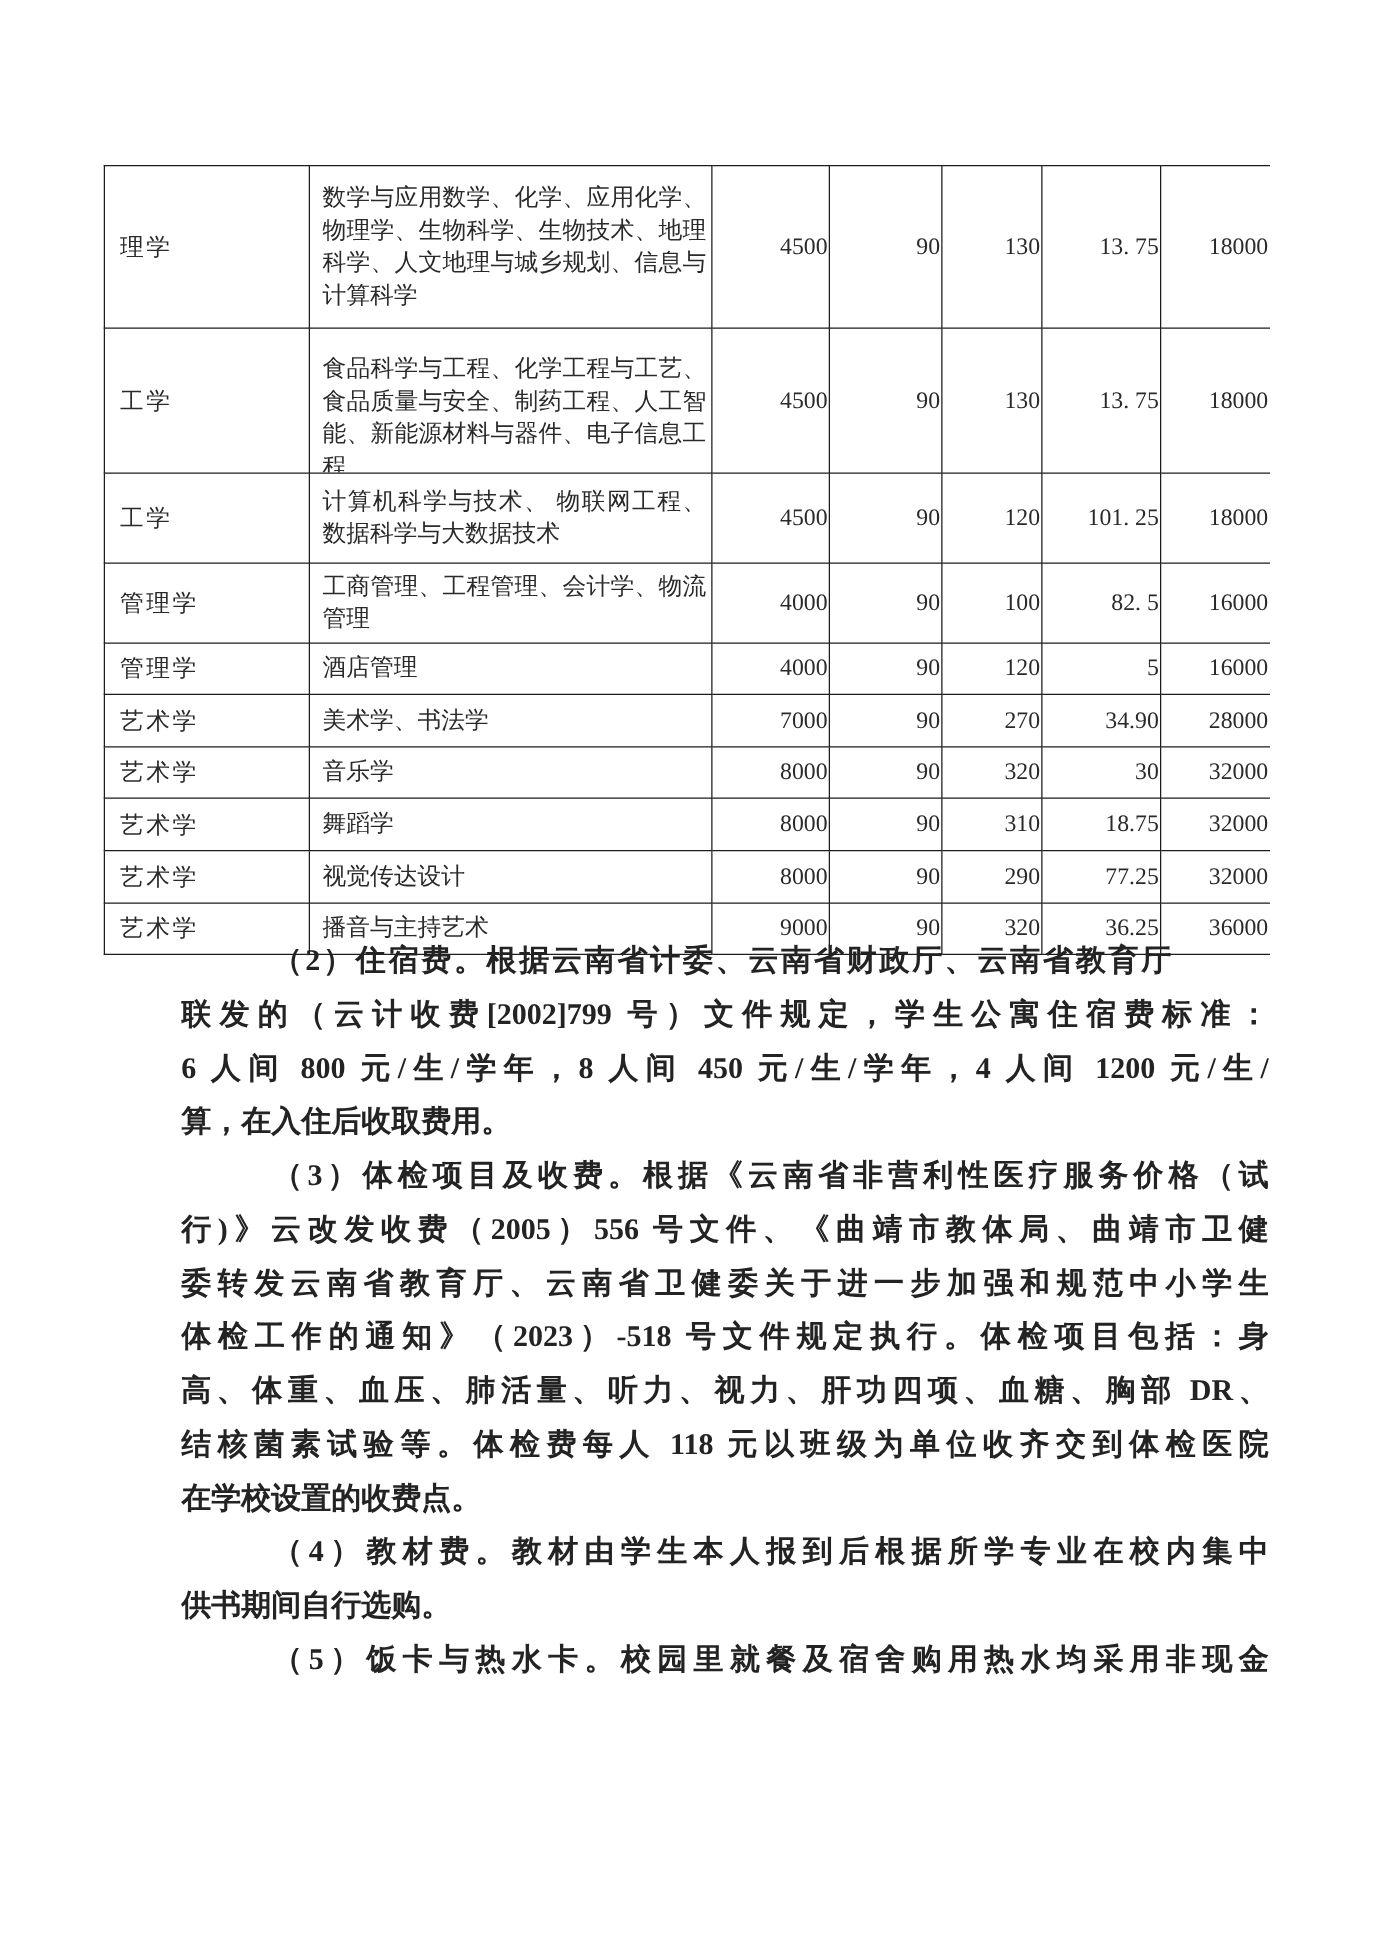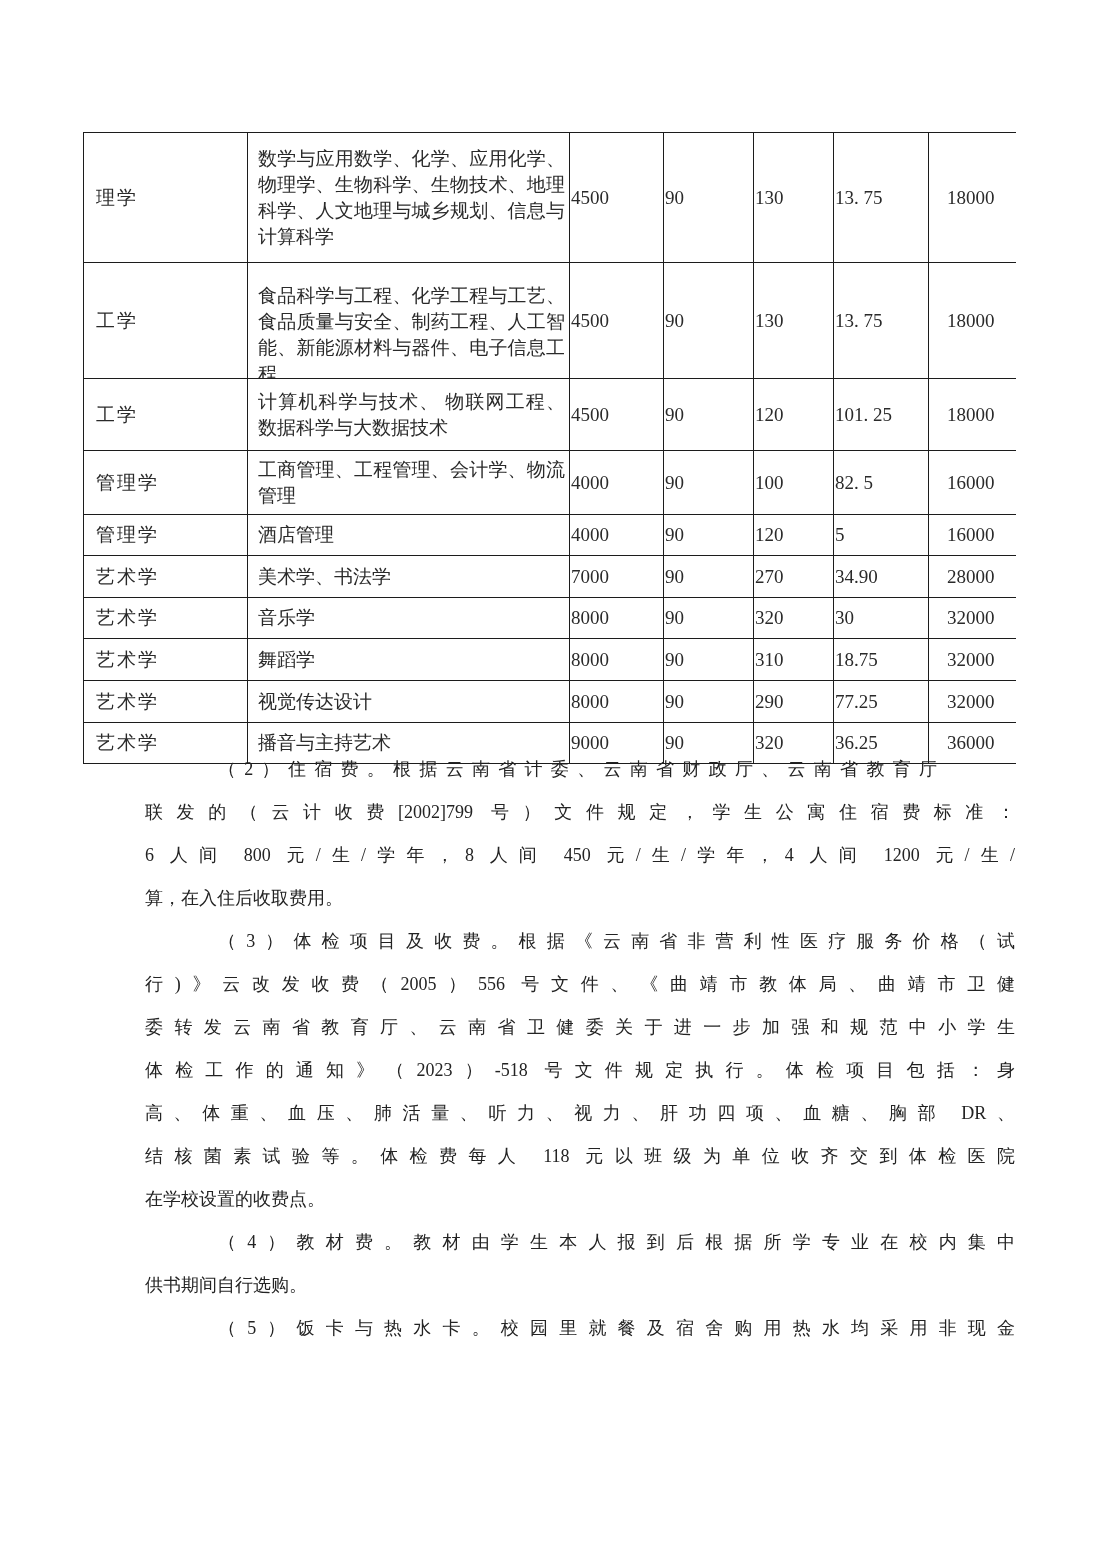--- a/index.html
+++ b/index.html
@@ -46,30 +46,31 @@
   td.majors{
     padding:0 4px 0 10px;
     vertical-align:middle;
     line-height:26px;
     text-align:justify;
   }
   
   table.fees tr:nth-child(2) td.majors{vertical-align:top;padding-top:20px;}
   table.fees tr:nth-child(2) td.majors .cellwrap{height:95px;overflow:hidden;}
   td.num{
-    text-align:left;
+    text-align:right;
     vertical-align:middle;
     font-size:19px;
   }
   
   .bodytext{
     position:absolute;left:145px;top:748px;
     width:870px;
-    font-size:18px;
+    font-size:24px;
     color:#232323;
+    font-weight:bold;
   }
   .tline{
     height:43px;line-height:43px;
     text-align:justify;
     text-align-last:justify;
     overflow:hidden;
   }
   .tline.indent{padding-left:73px;}
   .tline.short{padding-right:78px;}   
   .tline.end{text-align-last:left;}   

